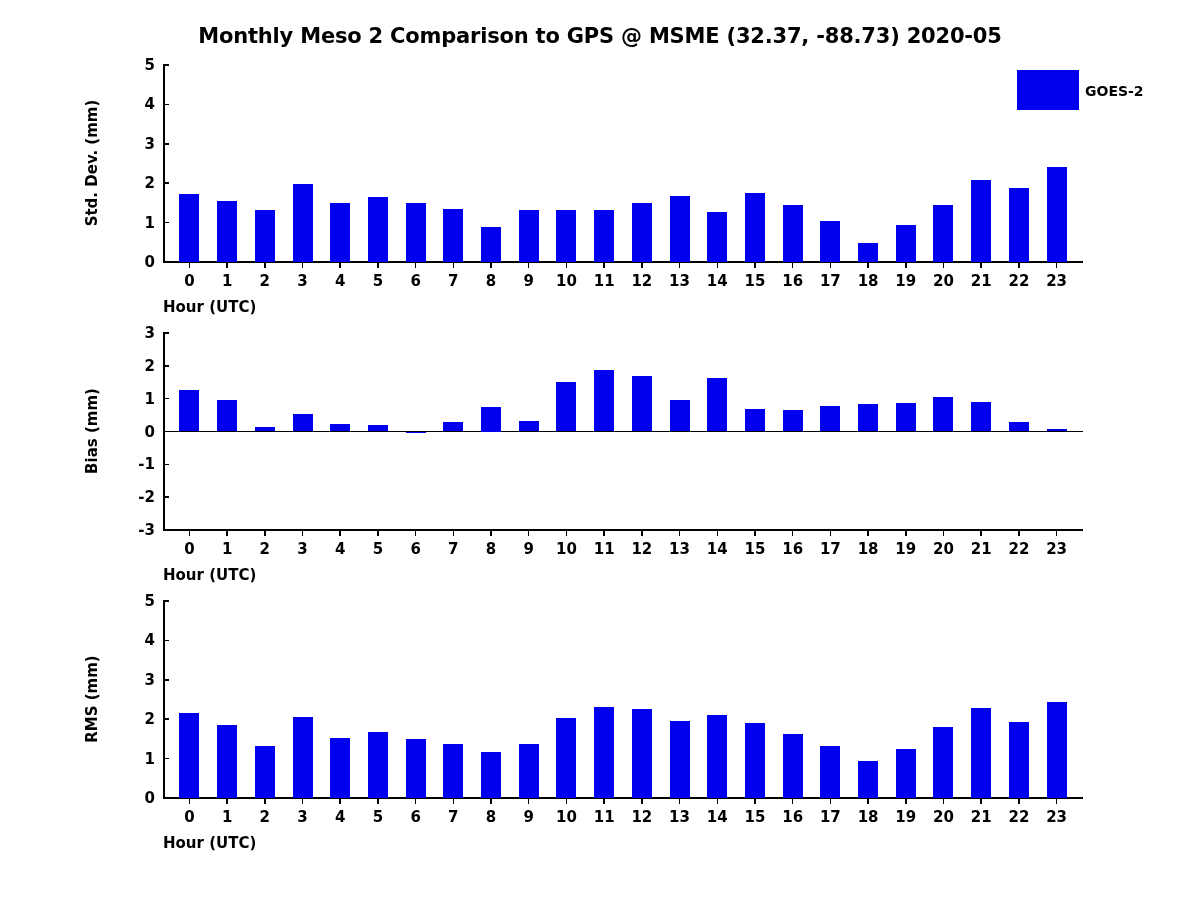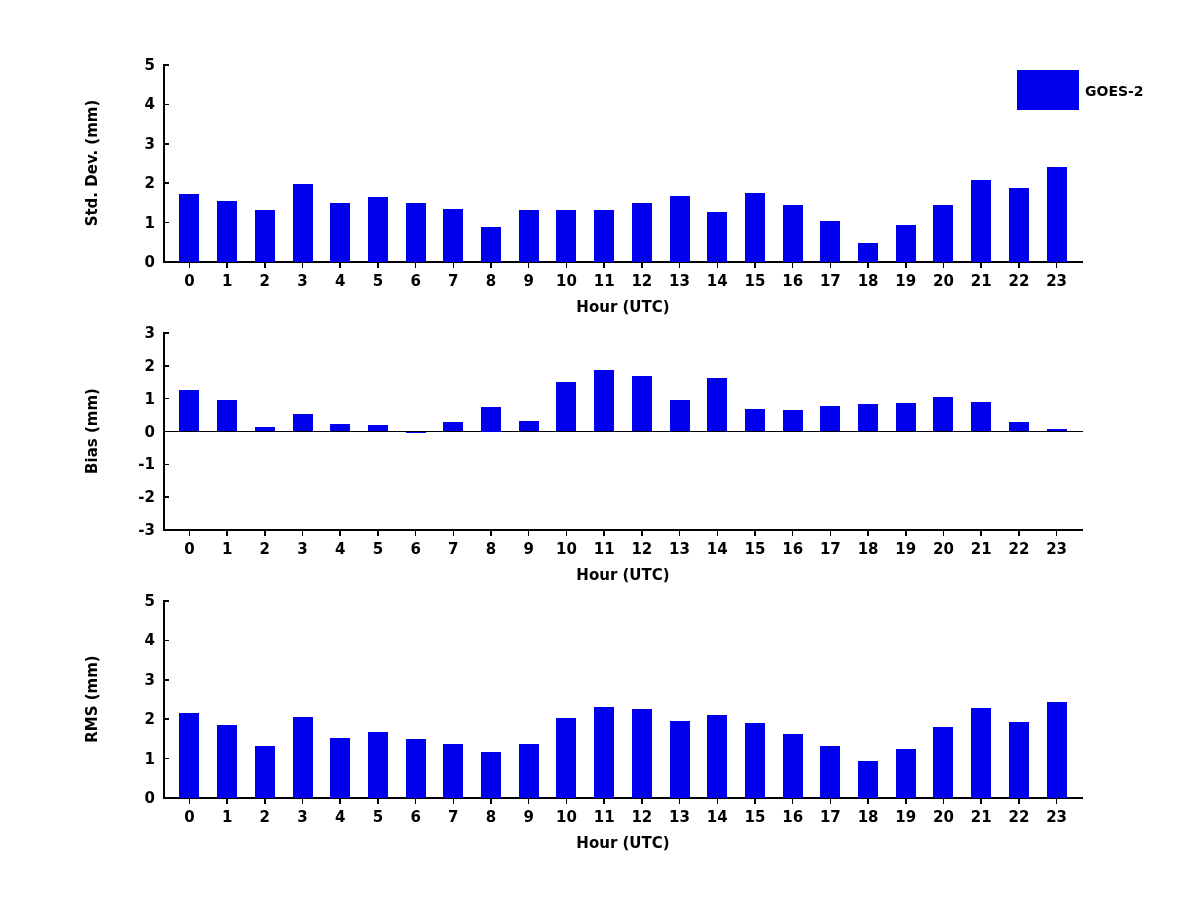--- a/index.html
+++ b/index.html
@@ -84,38 +84,39 @@
     font-size: 15px;
     font-weight: bold;
     white-space: nowrap;
     transform-origin: 50% 50%;
     transform: rotate(-90deg);
   }
   .xlabel {
     position: absolute;
     font-size: 15px;
     font-weight: bold;
-    text-align: center;
+    text-align: left;
     white-space: nowrap;
   }
   .legend-swatch {
     position: absolute;
     background: #0000ee;
   }
   .legend-text {
     position: absolute;
     font-size: 14px;
     font-weight: bold;
     white-space: nowrap;
   }
 </style>
 </head>
 <body>
 
 <div id="figure">
+  <div class="title">Monthly Meso 2 Comparison to GPS @ MSME (32.37, -88.73) 2020-05</div>
 
   <div class="panel" id="panel-0" style="left:163px; top:65px; width:920px; height:197px;">
     <div class="plot" id="plot-0">
         <div class="ytick-mark" style="left: 0px; top: 196.25px;"></div>
         <div class="ytick-label" style="left: -48px; width: 40px; top: 197px;">0</div>
         <div class="ytick-mark" style="left: 0px; top: 156.85px;"></div>
         <div class="ytick-label" style="left: -48px; width: 40px; top: 157.6px;">1</div>
         <div class="ytick-mark" style="left: 0px; top: 117.45px;"></div>
         <div class="ytick-label" style="left: -48px; width: 40px; top: 118.2px;">2</div>
         <div class="ytick-mark" style="left: 0px; top: 78.05px;"></div>

